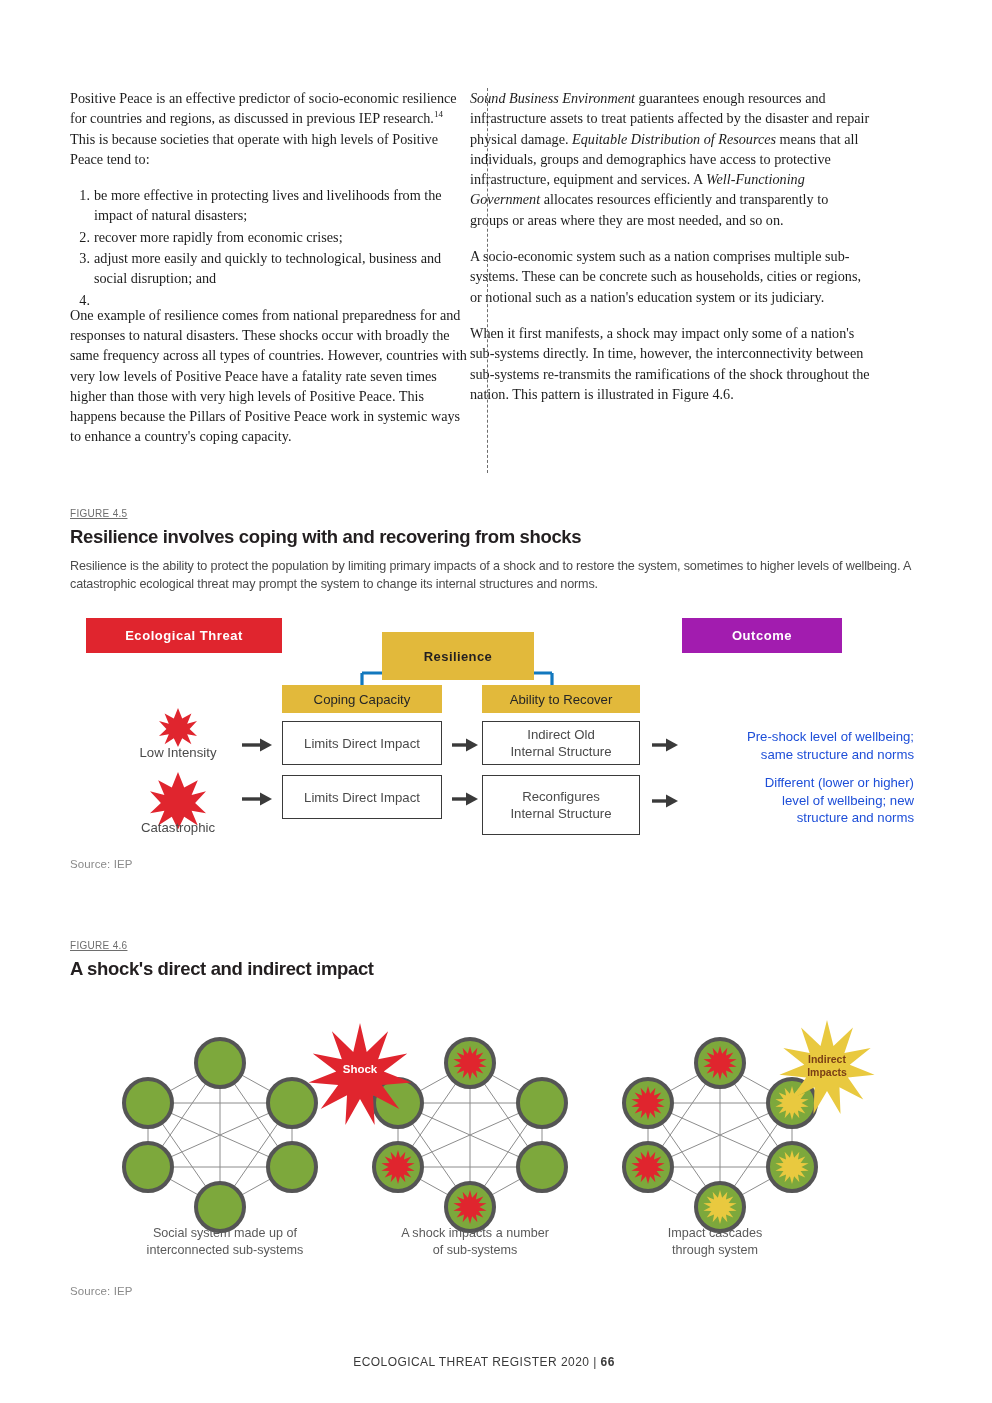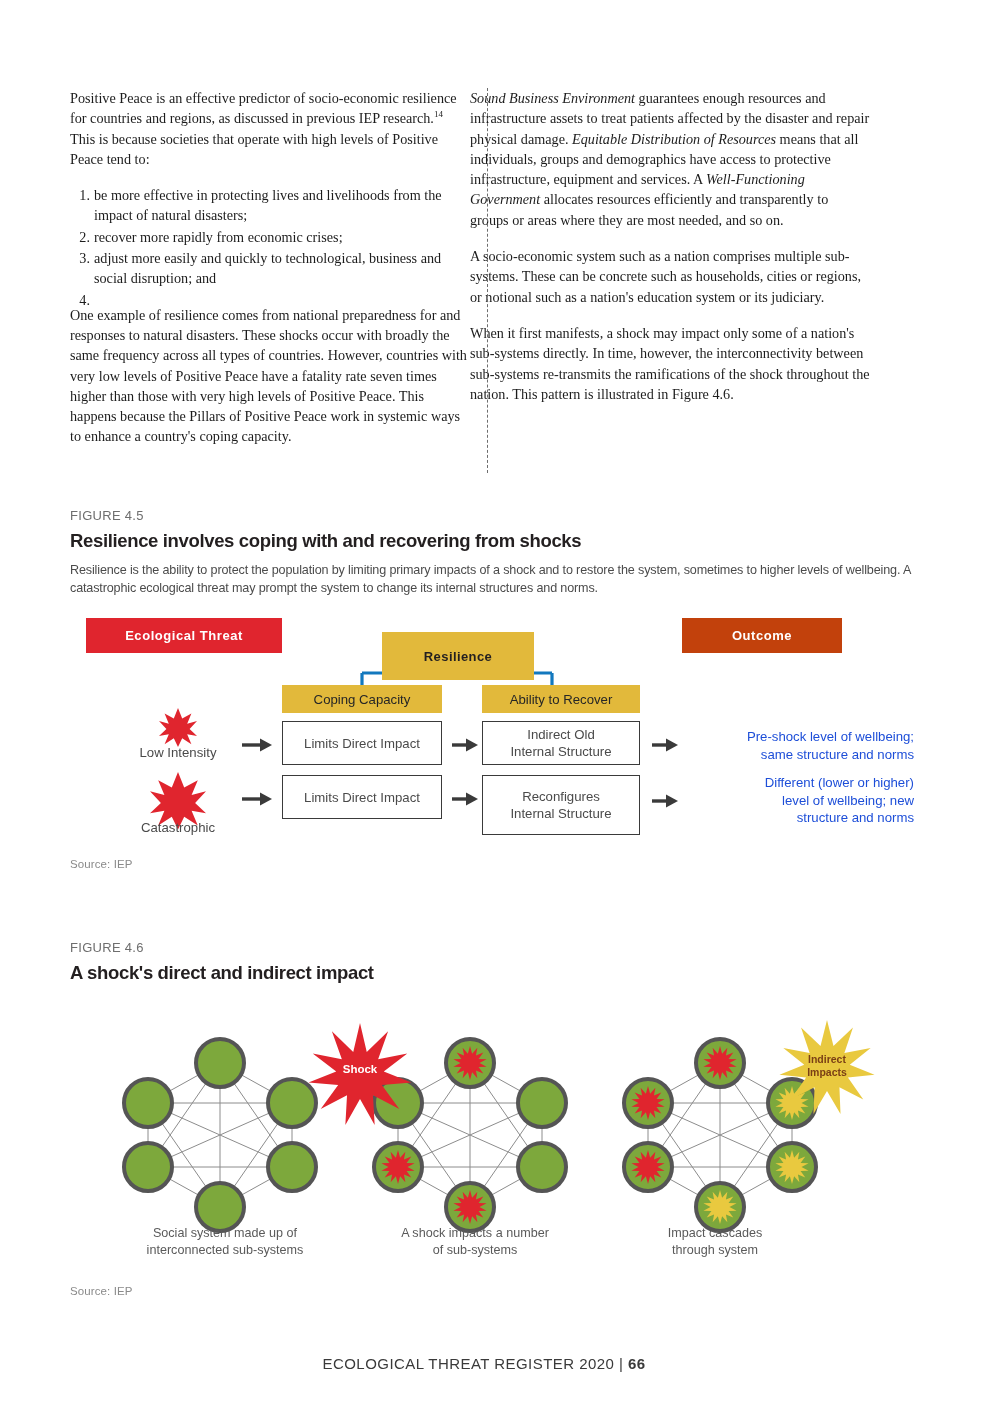--- a/index.html
+++ b/index.html
@@ -52,24 +52,25 @@
     position: absolute;
     left: 487px; top: 88px;
     width: 0;
     height: 385px;
     border-left: 1px dashed #6d6d6d;
   }
 
   
   .fig-head { position: absolute; left: 70px; width: 860px; }
   .fig-num {
-    font-size: 13px;
+    font-size: 10px;
     letter-spacing: 0.3px;
     color: #6e6e6e;
     font-family: "Liberation Sans", sans-serif;
+    text-decoration: underline;
   }
   .fig-title {
     font-size: 18.5px;
     font-weight: bold;
     color: #231f20;
     margin-top: 7px;
     letter-spacing: -0.35px;
   }
   .fig-desc {
     font-size: 12.6px;
@@ -91,21 +92,21 @@
 
   .hdr-box {
     position: absolute;
     display: flex; align-items: center; justify-content: center;
     color: #ffffff;
     font-weight: bold;
     font-size: 13px;
     letter-spacing: 0.55px;
   }
   .hdr-red   { background: #e0252e; }
-  .hdr-blue  { background: #c2410c; }
+  .hdr-blue  { background: #a21caf; }
   .hdr-yellow{ background: #e2b93b; color: #231f20; letter-spacing: 0.4px; }
 
   .sub-box {
     position: absolute;
     background: #e2b93b;
     display: flex; align-items: center; justify-content: center;
     font-size: 13.2px;
     color: #262626;
   }
 
@@ -153,21 +154,21 @@
     font-weight: bold;
     pointer-events: none;
   }
 
   
   .footer {
     position: absolute;
     left: 0; top: 1355px;
     width: 968px;
     text-align: center;
-    font-size: 15px;
+    font-size: 12px;
     letter-spacing: 0.45px;
     color: #3a3a3a;
   }
   .footer b { font-weight: bold; }
 </style>
 </head>
 <body>
 
 <div class="body-text-wrap">
 

